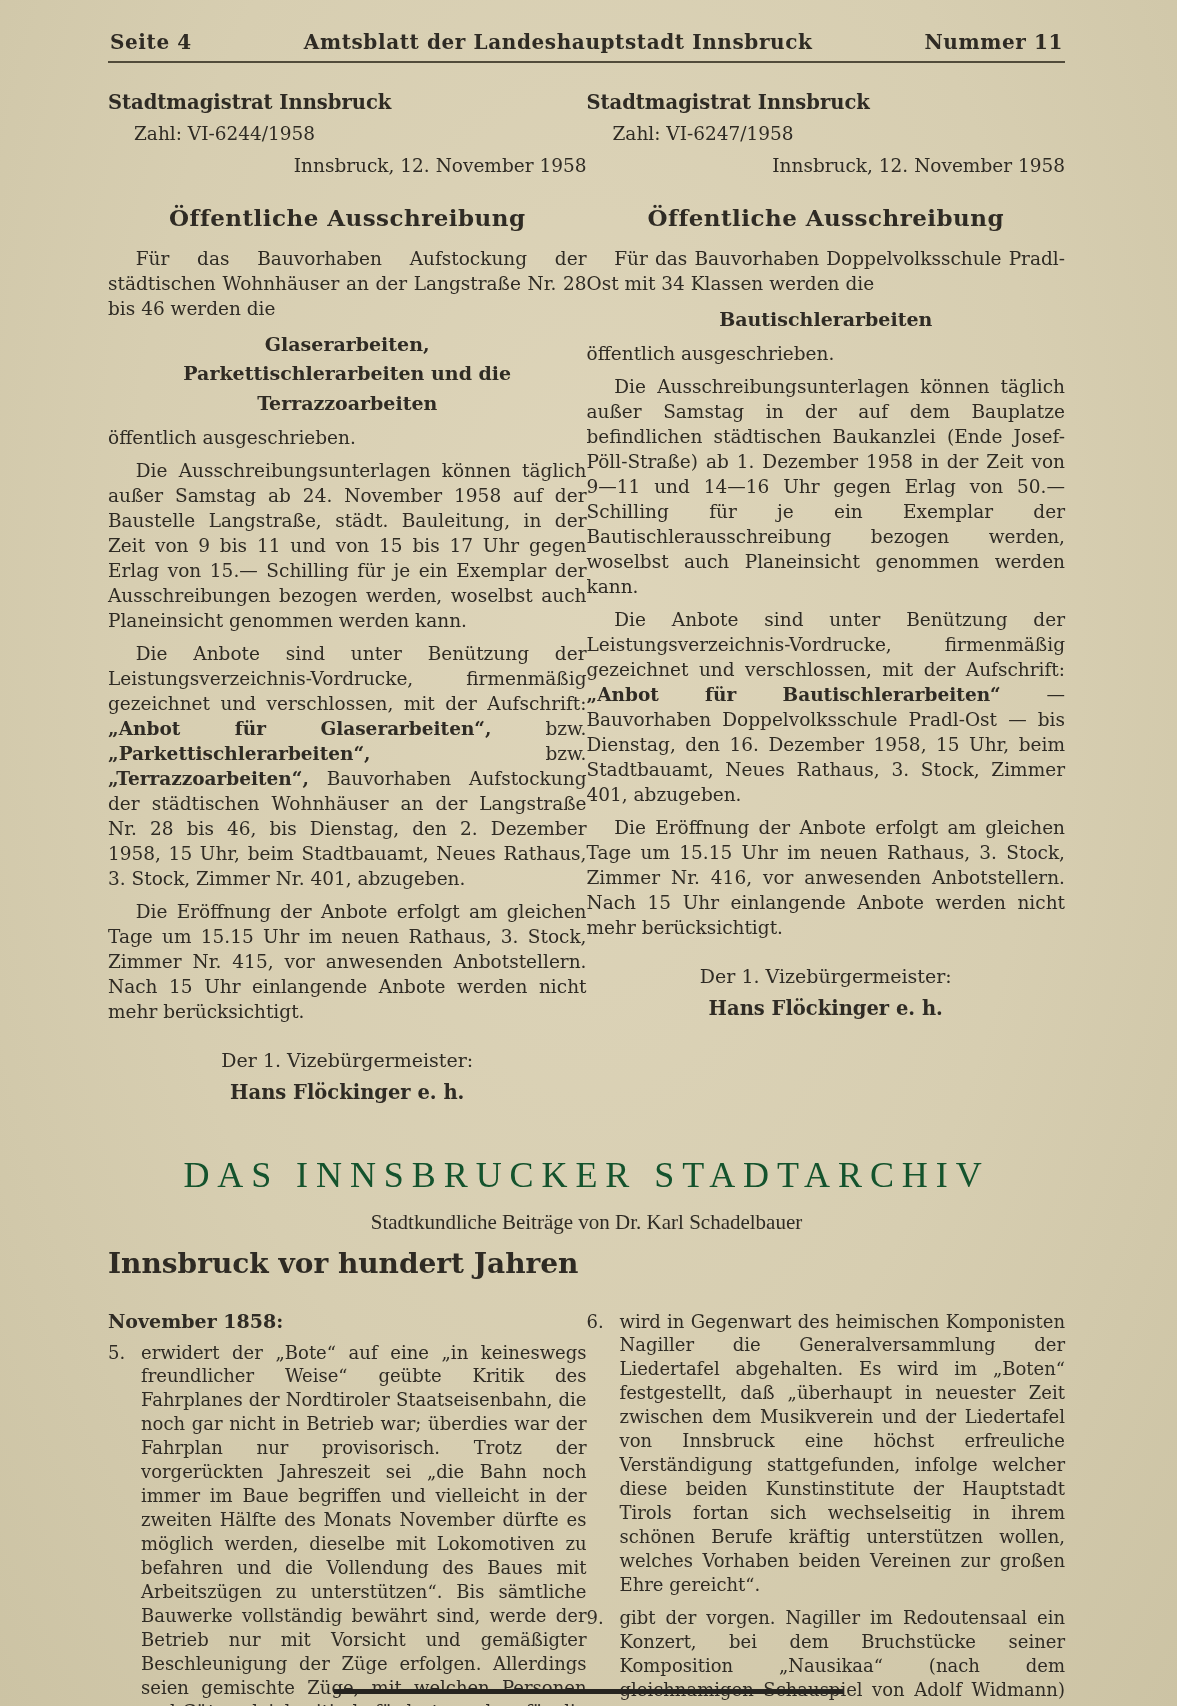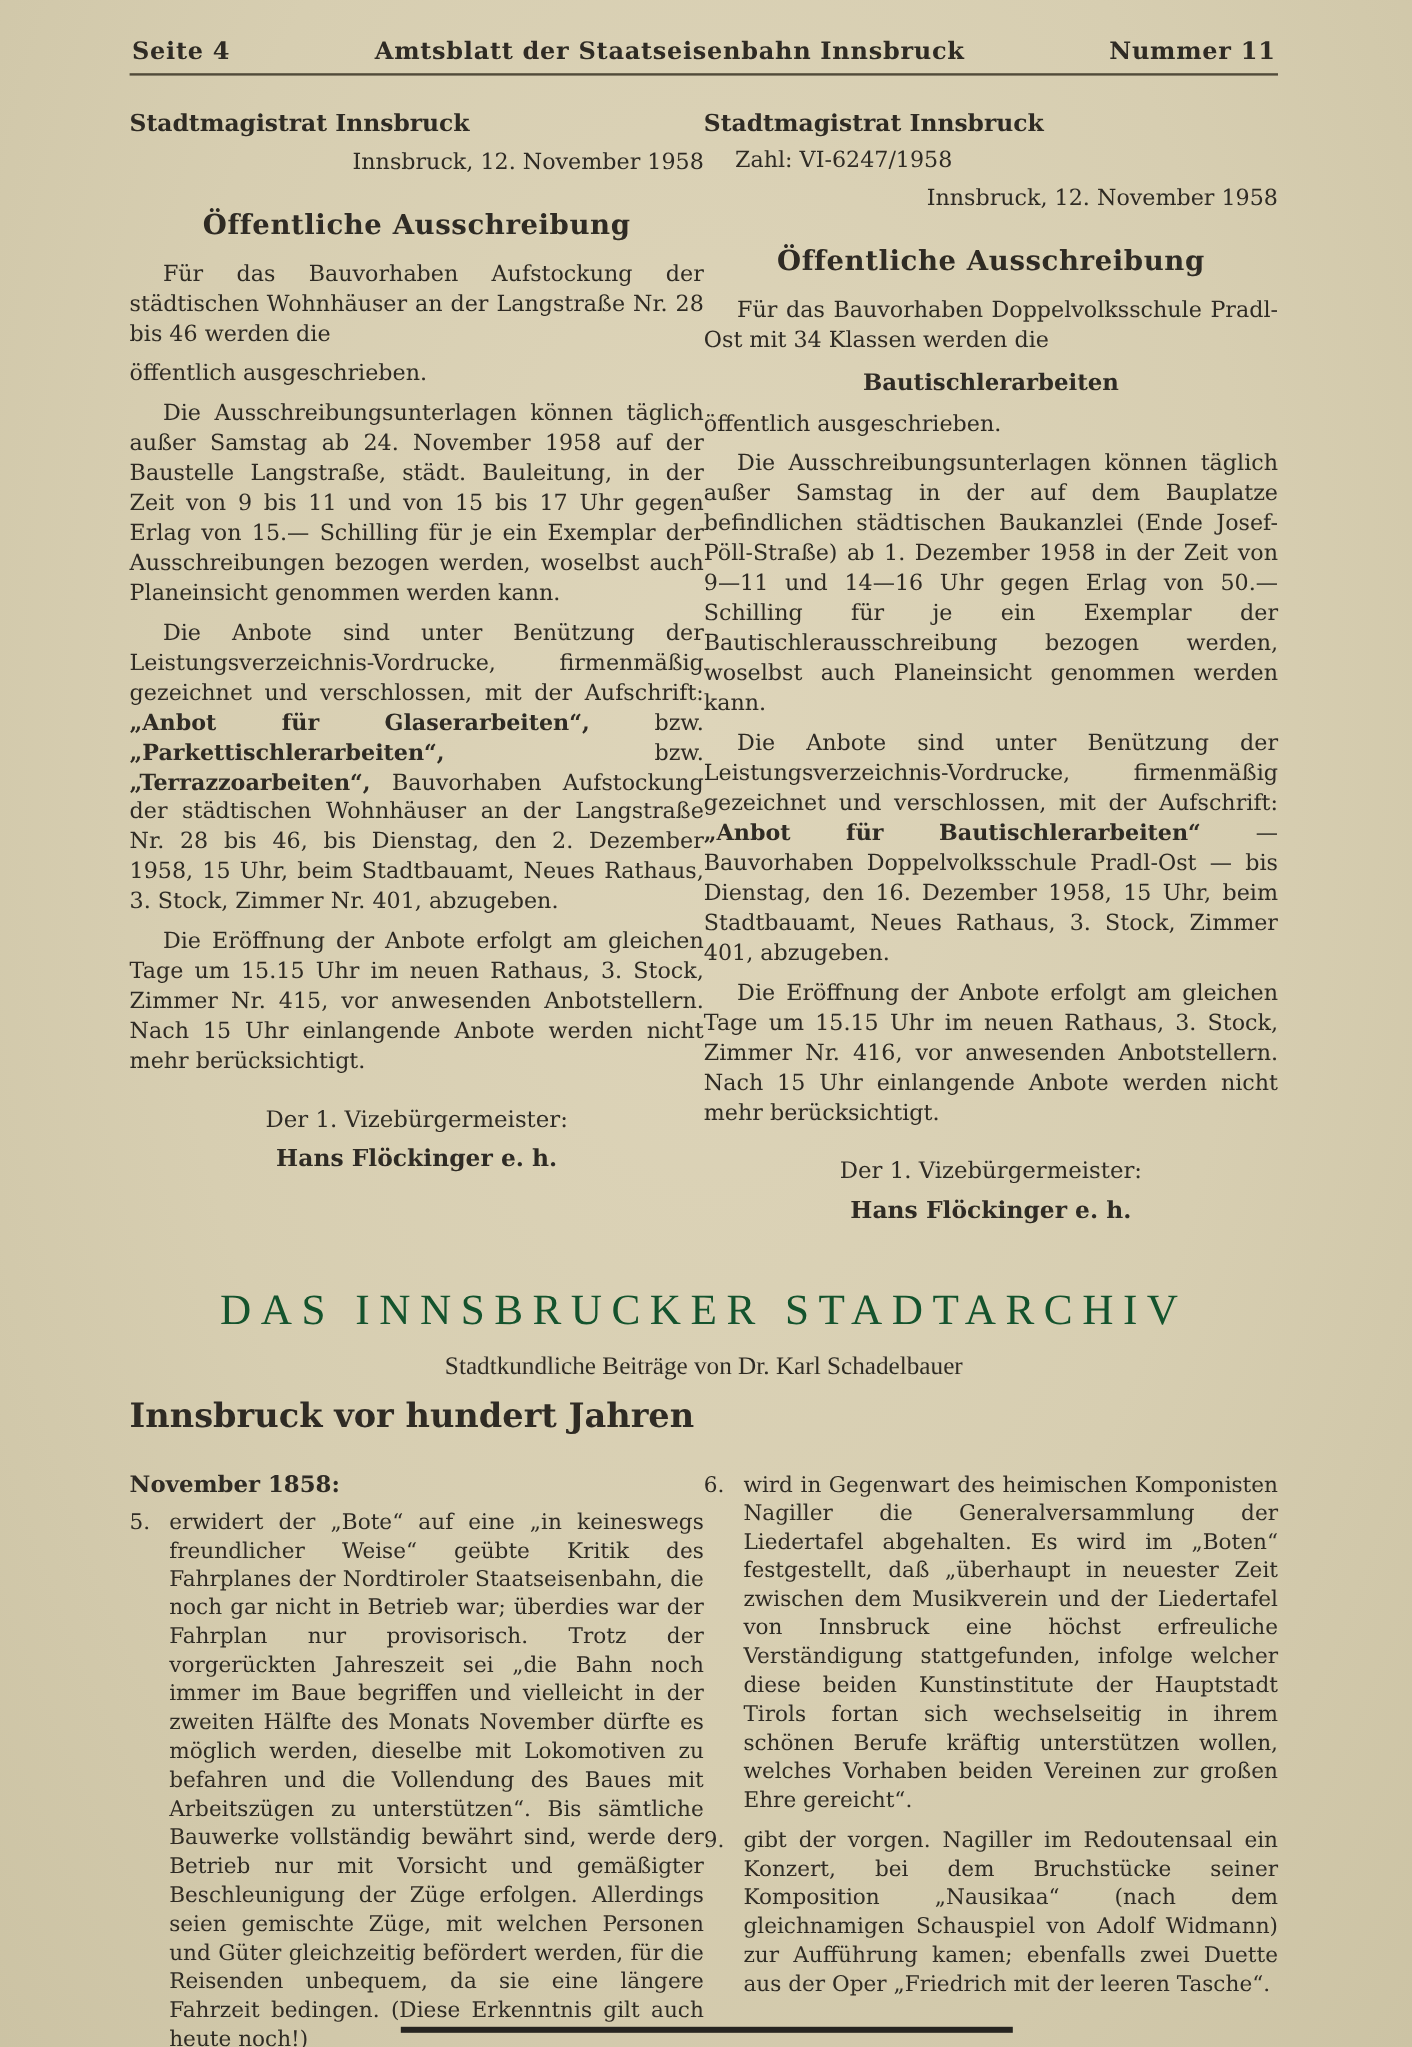--- a/index.html
+++ b/index.html
@@ -63,31 +63,37 @@
     bottom:12px; width:510px; height:5px; background:#262420;
   }
 </style>
 </head>
 <body>
 
 <div class="page">
 
   <header class="masthead">
     <span>Seite 4</span>
-    <span>Amtsblatt der Staatseisenbahn Innsbruck</span>
+    <span>Amtsblatt der Landeshauptstadt Innsbruck</span>
     <span>Nummer 11</span>
   </header>
 
   <main class="columns notices">
 
     <section class="col">
       <div class="authority">Stadtmagistrat Innsbruck</div>
+      <div class="file-number">Zahl: VI-6244/1958</div>
       <div class="dateline">Innsbruck, 12. November 1958</div>
       <h2 class="notice-heading">Öffentliche Ausschreibung</h2>
       <p class="body-p">Für das Bauvorhaben Aufstockung der städtischen Wohnhäuser an der Langstraße Nr. 28 bis 46 werden die</p>
+      <div class="work-lines">
+        <div>Glaserarbeiten,</div>
+        <div>Parkettischlerarbeiten und die</div>
+        <div>Terrazzoarbeiten</div>
+      </div>
       <p class="body-p no-indent">öffentlich ausgeschrieben.</p>
       <p class="body-p">Die Ausschreibungsunterlagen können täglich außer Samstag ab 24. November 1958 auf der Baustelle Langstraße, städt. Bauleitung, in der Zeit von 9 bis 11 und von 15 bis 17 Uhr gegen Erlag von 15.— Schilling für je ein Exemplar der Ausschreibungen bezogen werden, woselbst auch Planeinsicht genommen werden kann.</p>
       <p class="body-p"><span>Die Anbote sind unter Benützung der Leistungsverzeichnis-Vordrucke, firmenmäßig gezeichnet und verschlossen, mit der Aufschrift: </span><b>„Anbot für Glaserarbeiten“,</b><span> bzw. </span><b>„Parkettischlerarbeiten“,</b><span> bzw. </span><b>„Terrazzoarbeiten“,</b><span> Bauvorhaben Aufstockung der städtischen Wohnhäuser an der Langstraße Nr. 28 bis 46, bis Dienstag, den 2. Dezember 1958, 15 Uhr, beim Stadtbauamt, Neues Rathaus, 3. Stock, Zimmer Nr. 401, abzugeben.</span></p>
       <p class="body-p">Die Eröffnung der Anbote erfolgt am gleichen Tage um 15.15 Uhr im neuen Rathaus, 3. Stock, Zimmer Nr. 415, vor anwesenden Anbotstellern. Nach 15 Uhr einlangende Anbote werden nicht mehr berücksichtigt.</p>
       <div class="sign-role">Der 1. Vizebürgermeister:</div>
       <div class="sign-name">Hans Flöckinger e. h.</div>
     </section>
 
     <section class="col">
       <div class="authority">Stadtmagistrat Innsbruck</div>

